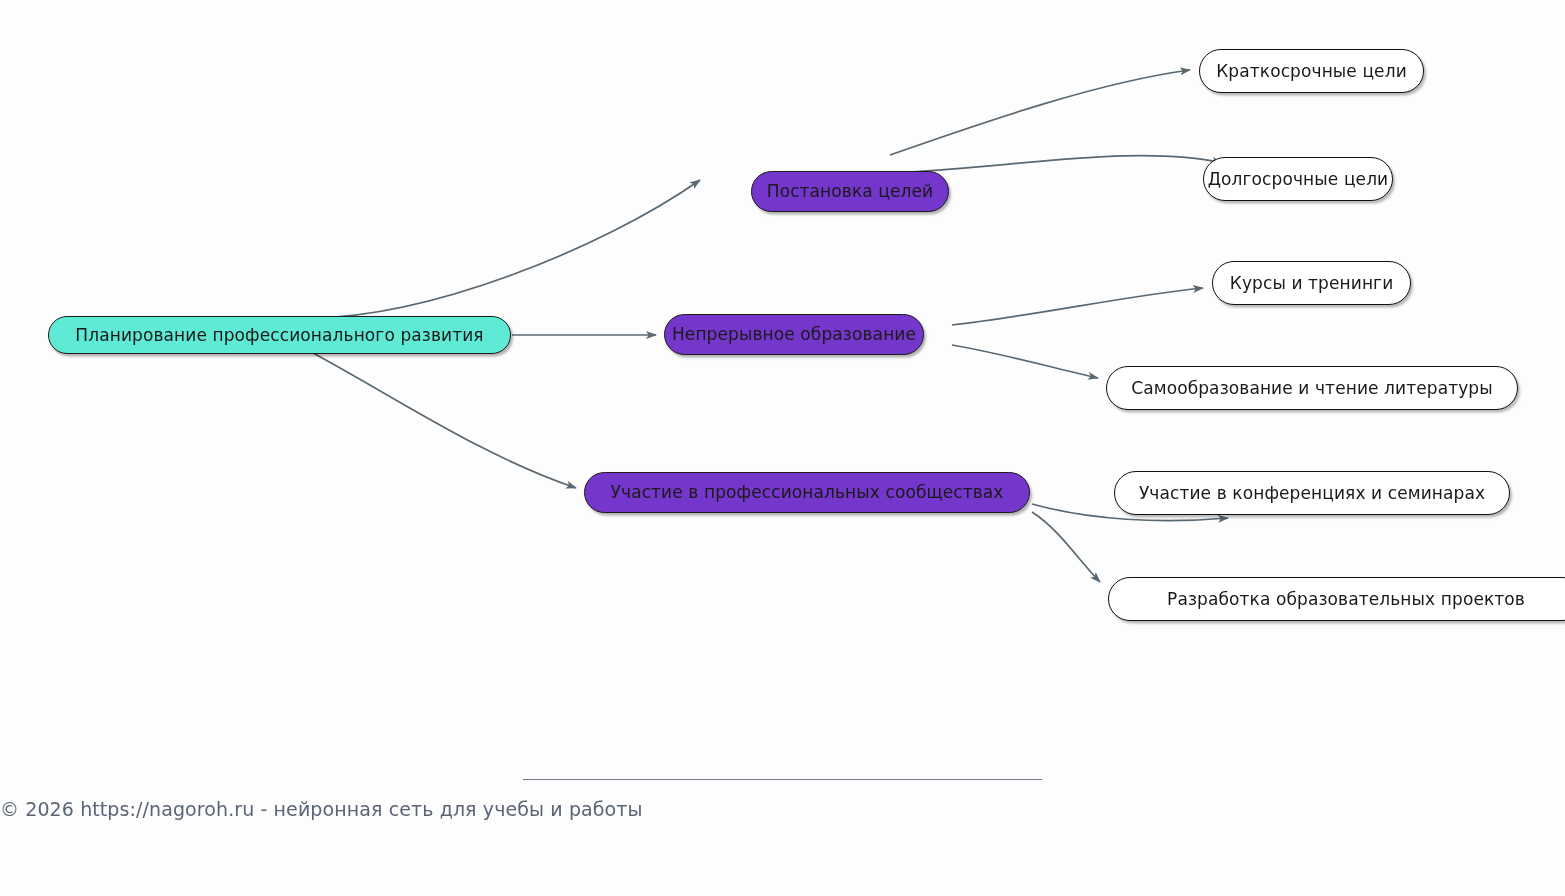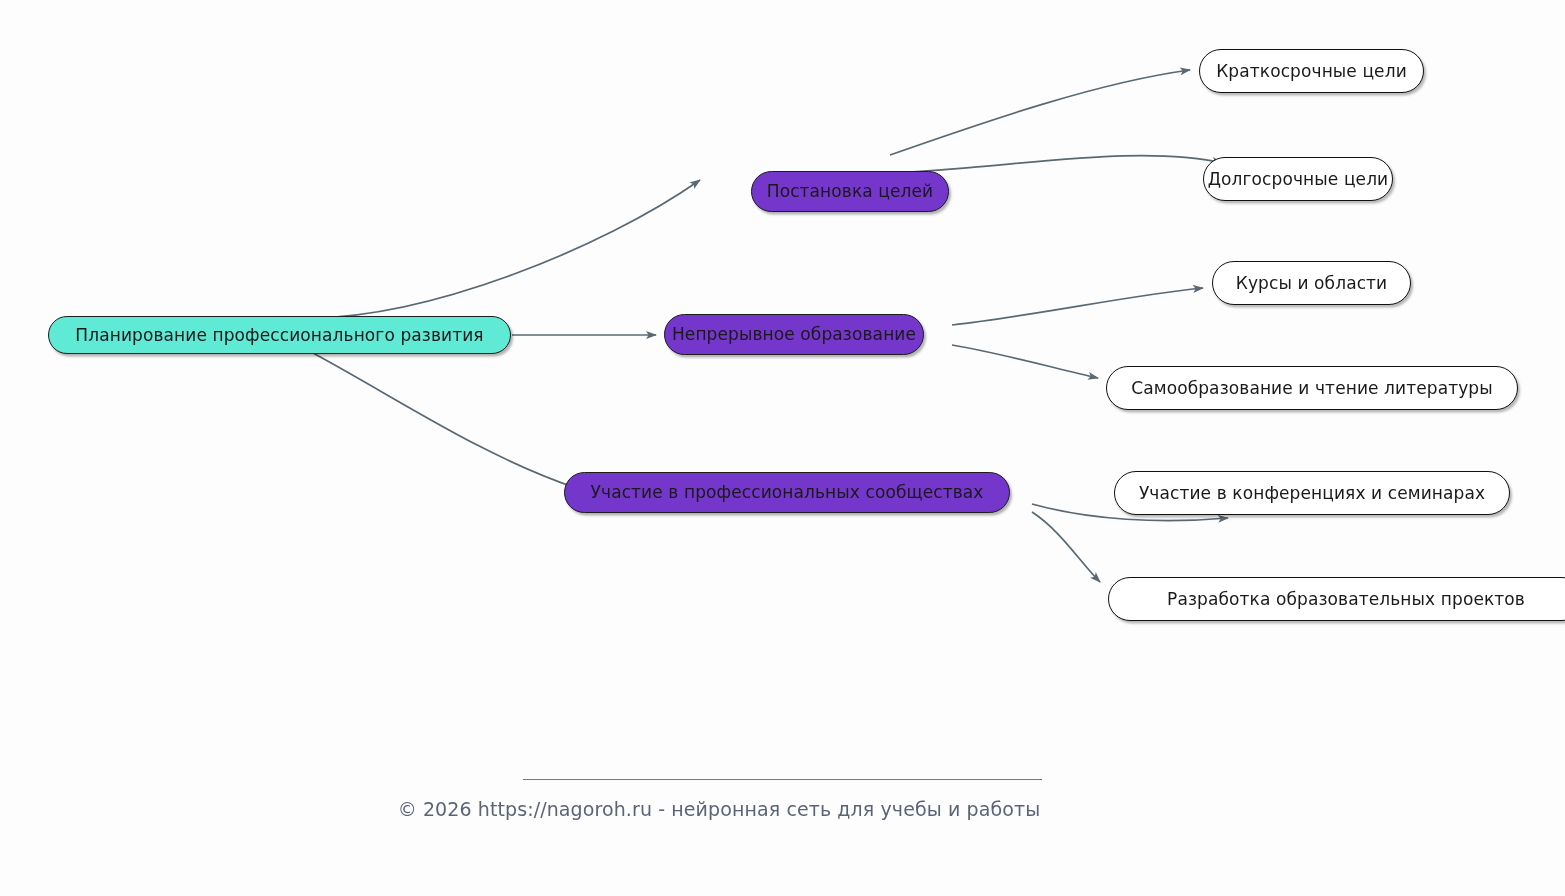--- a/index.html
+++ b/index.html
@@ -74,21 +74,21 @@
     width: 519px;
     height: 0;
     border-top: 1.3px solid #5b6477;
     opacity: 0.85;
   }
   #footer {
     position: absolute;
     left: 0;
     top: 798px;
     width: 1438px;
-    text-align: center;
+    text-align: left;
     font-size: 19px;
     color: #5b6477;
     letter-spacing: 0.1px;
   }
 </style>
 </head>
 <body>
 
 <div id="page">
 
@@ -122,27 +122,27 @@
     <span class="node-label">Краткосрочные цели</span>
   </div>
   <div class="node node-leaf" style="left: 1203px; top: 157px; width: 190px; height: 44px;">
     <span class="node-label">Долгосрочные цели</span>
   </div>
 
   <div class="node node-branch" style="left: 664px; top: 314px; width: 260px; height: 41px;">
     <span class="node-label">Непрерывное образование</span>
   </div>
   <div class="node node-leaf" style="left: 1212px; top: 261px; width: 199px; height: 44px;">
-    <span class="node-label">Курсы и области</span>
+    <span class="node-label">Курсы и тренинги</span>
   </div>
   <div class="node node-leaf" style="left: 1106px; top: 366px; width: 412px; height: 44px;">
     <span class="node-label">Самообразование и чтение литературы</span>
   </div>
 
-  <div class="node node-branch" style="left: 564px; top: 472px; width: 446px; height: 41px;">
+  <div class="node node-branch" style="left: 584px; top: 472px; width: 446px; height: 41px;">
     <span class="node-label">Участие в профессиональных сообществах</span>
   </div>
   <div class="node node-leaf" style="left: 1114px; top: 471px; width: 396px; height: 44px;">
     <span class="node-label">Участие в конференциях и семинарах</span>
   </div>
   <div class="node node-leaf" style="left: 1108px; top: 577px; width: 476px; height: 44px;">
     <span class="node-label">Разработка образовательных проектов</span>
   </div>
 
 

